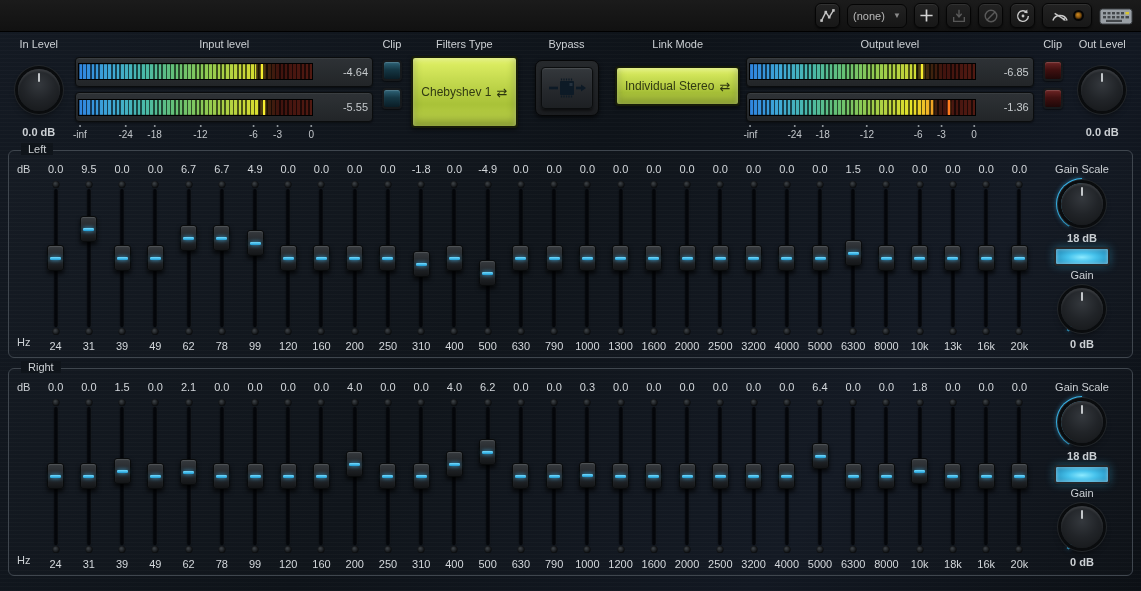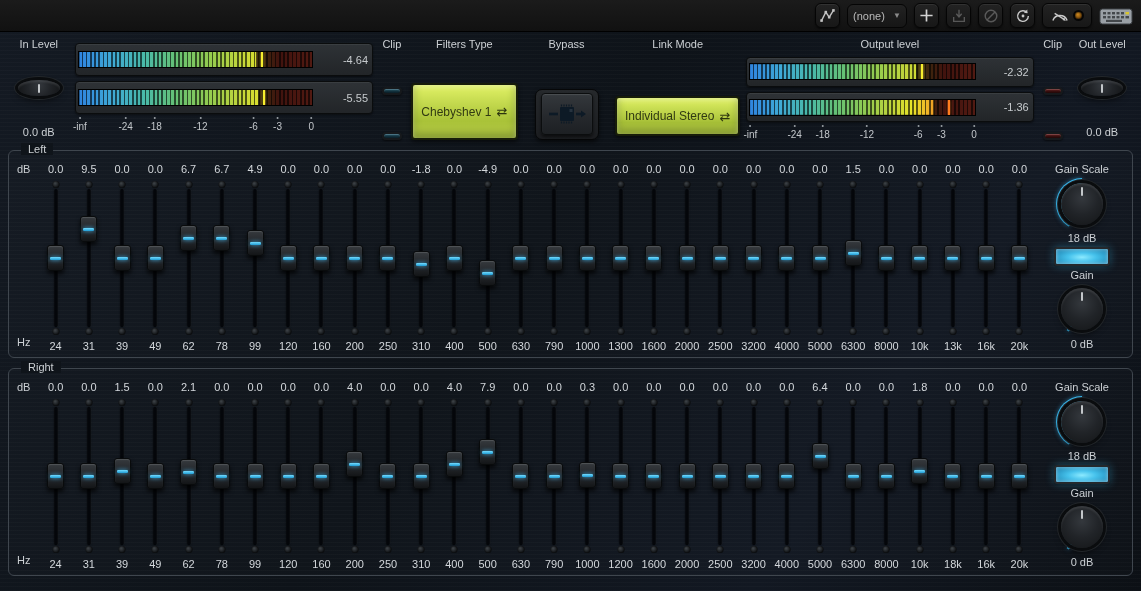--- a/index.html
+++ b/index.html
@@ -45,35 +45,35 @@
     background:radial-gradient(circle at 38% 32%, #d08a1e, #7a4a0c 70%, #3a2406 100%);
     border:2px solid #060606; box-shadow:inset 0 0 2px #000;
   }
   .kbd-wrap{ display:flex; align-items:center; }
 
   
   .header{
     display:flex; gap:6px; padding:6px 8px 0 8px; height:108px;
   }
   .blk-label{ font-size:11px; color:#ccd0d4; text-align:center; height:15px; white-space:nowrap; }
-  .col{ display:flex; flex-direction:column; align-items:center;gap:30px; }
+  .col{ display:flex; flex-direction:column; align-items:center; }
 
   .io-knob-blk{ width:62px; justify-content:space-between; padding-bottom:2px;}
   .knob{
     position:relative; border-radius:50%;
     background:radial-gradient(circle at 50% 36%, #34383d 0%, #212428 48%, #131517 100%);
     box-shadow:0 0 0 3px #0a0c0e, 0 0 0 4px #22262a, 0 4px 7px rgba(0,0,0,.65),
                inset 0 2px 2px rgba(255,255,255,.10);
   }
   .knob::after{
     content:""; position:absolute; left:50%; top:4px; width:2px; height:9px;
     background:#c3c7ca; transform:translateX(-50%); border-radius:1px;
   }
   .knob.k44{ width:42px; height:42px; }
-  .knob-val{ font-size:11px; color:#ccd0d4; }
+  .knob-val{ font-size:11px; color:#ccd0d4;font-weight:bold; }
 
   .meter-blk{ display:flex; flex-direction:column; }
   .meter-blk.inp{ width:300px; }
   .meter-blk.out{ width:290px; }
   .meter{
     display:flex; align-items:center; height:33px; margin-top:5px;
     background:linear-gradient(180deg,#2e3236,#222528);
     border:1px solid #0a0c0d; border-radius:4px; padding:2px 4px 2px 2px;
     box-shadow:0 1px 2px rgba(0,0,0,.5), inset 0 1px 0 rgba(255,255,255,.06);
   }
@@ -280,20 +280,21 @@
 
   <div class="header">
 
     <div class="col io-knob-blk">
       <div class="blk-label">In Level</div>
       <div class="knob k44"></div>
       <div class="knob-val">0.0 dB</div>
     </div>
 
     <div class="meter-blk inp" id="input-meter-block">
+      <div class="blk-label">Input level</div>
     <div class="meter">
           <div class="meter-bar">
             <div class="m-dim"></div>
             <div class="m-lit" style="clip-path: inset(0px 24% 0px 0px);"></div>
             <div class="m-seg"></div>
             <div class="m-peak" style="left: 78%;"></div>
           </div>
           <div class="meter-value">-4.64</div>
         </div>
         <div class="meter">
@@ -361,21 +362,21 @@
 
     <div class="meter-blk out" id="output-meter-block">
       <div class="blk-label">Output level</div>
     <div class="meter">
           <div class="meter-bar">
             <div class="m-dim"></div>
             <div class="m-lit" style="clip-path: inset(0px 26% 0px 0px);"></div>
             <div class="m-seg"></div>
             <div class="m-peak" style="left: 76%;"></div>
           </div>
-          <div class="meter-value">-2.32</div>
+          <div class="meter-value">-6.85</div>
         </div>
         <div class="meter">
           <div class="meter-bar">
             <div class="m-dim"></div>
             <div class="m-lit hot" style="clip-path: inset(0px 18% 0px 0px);"></div>
             <div class="m-seg"></div>
             <div class="m-peak hot" style="left: 88%;"></div>
           </div>
           <div class="meter-value">-1.36</div>
         </div>
@@ -862,21 +863,21 @@
               <div class="band-val">4.0</div>
               <div class="band-slider">
                 <div class="trk"></div>
                 <div class="screw t"></div>
                 <div class="screw b"></div>
                 <div class="handle" style="top: 52.7778px;"></div>
               </div>
               <div class="band-freq">400</div>
             </div>
             <div class="band">
-              <div class="band-val">7.9</div>
+              <div class="band-val">6.2</div>
               <div class="band-slider">
                 <div class="trk"></div>
                 <div class="screw t"></div>
                 <div class="screw b"></div>
                 <div class="handle" style="top: 40.8611px;"></div>
               </div>
               <div class="band-freq">500</div>
             </div>
             <div class="band">
               <div class="band-val">0.0</div>

